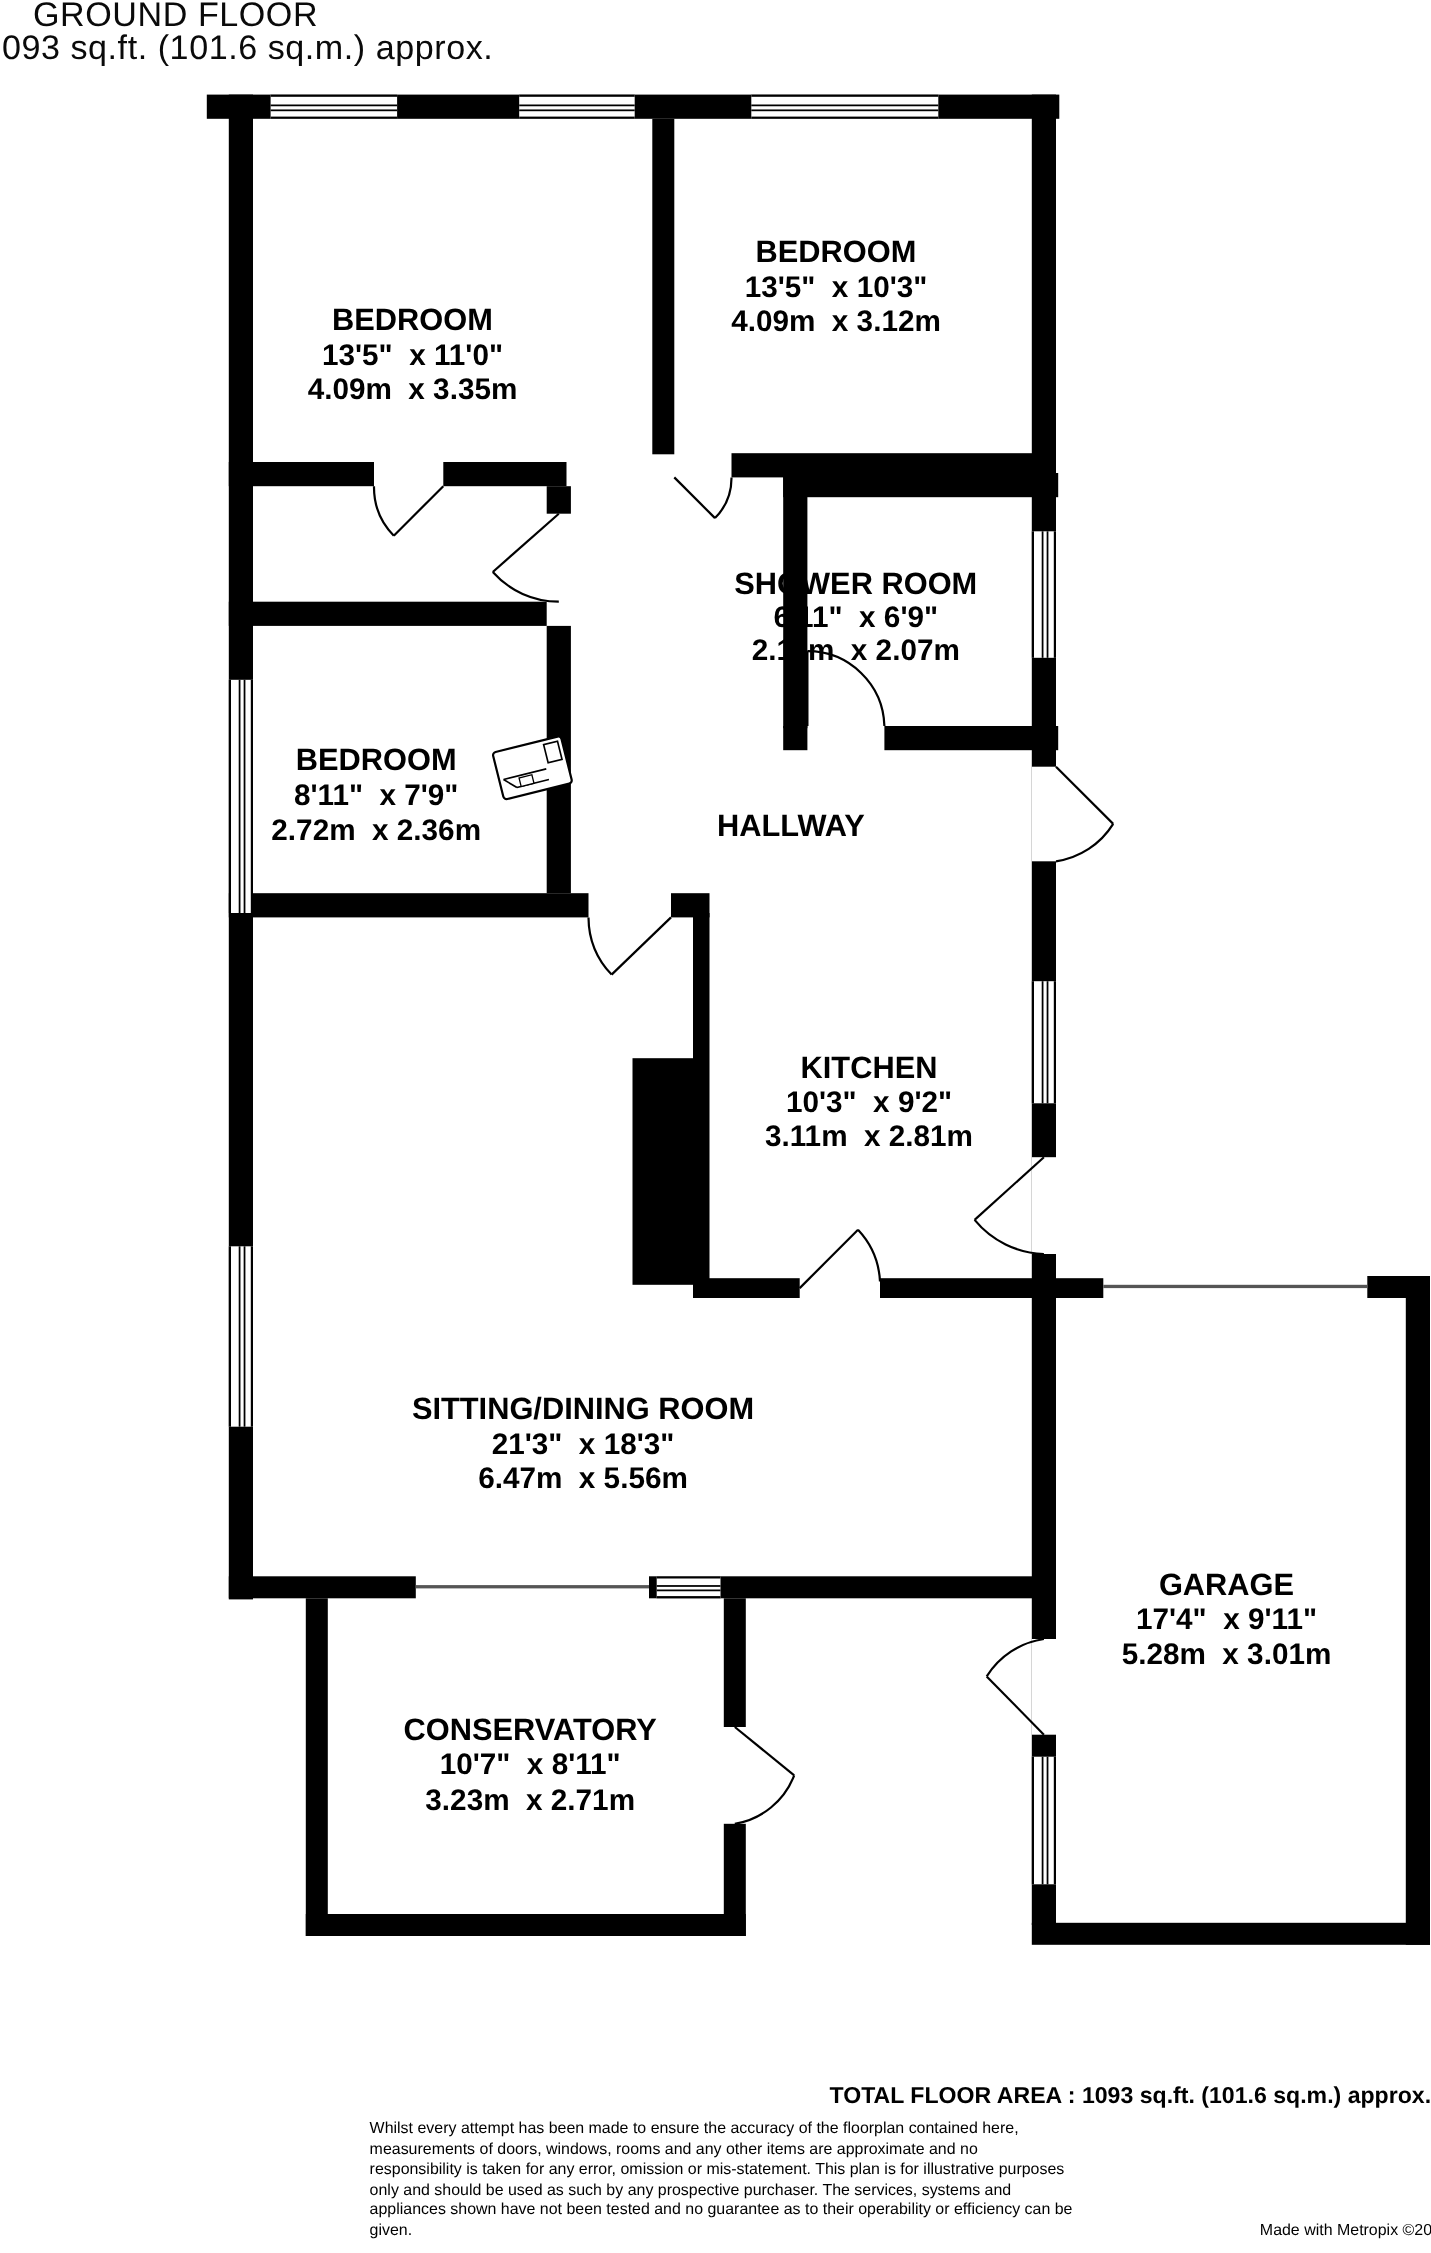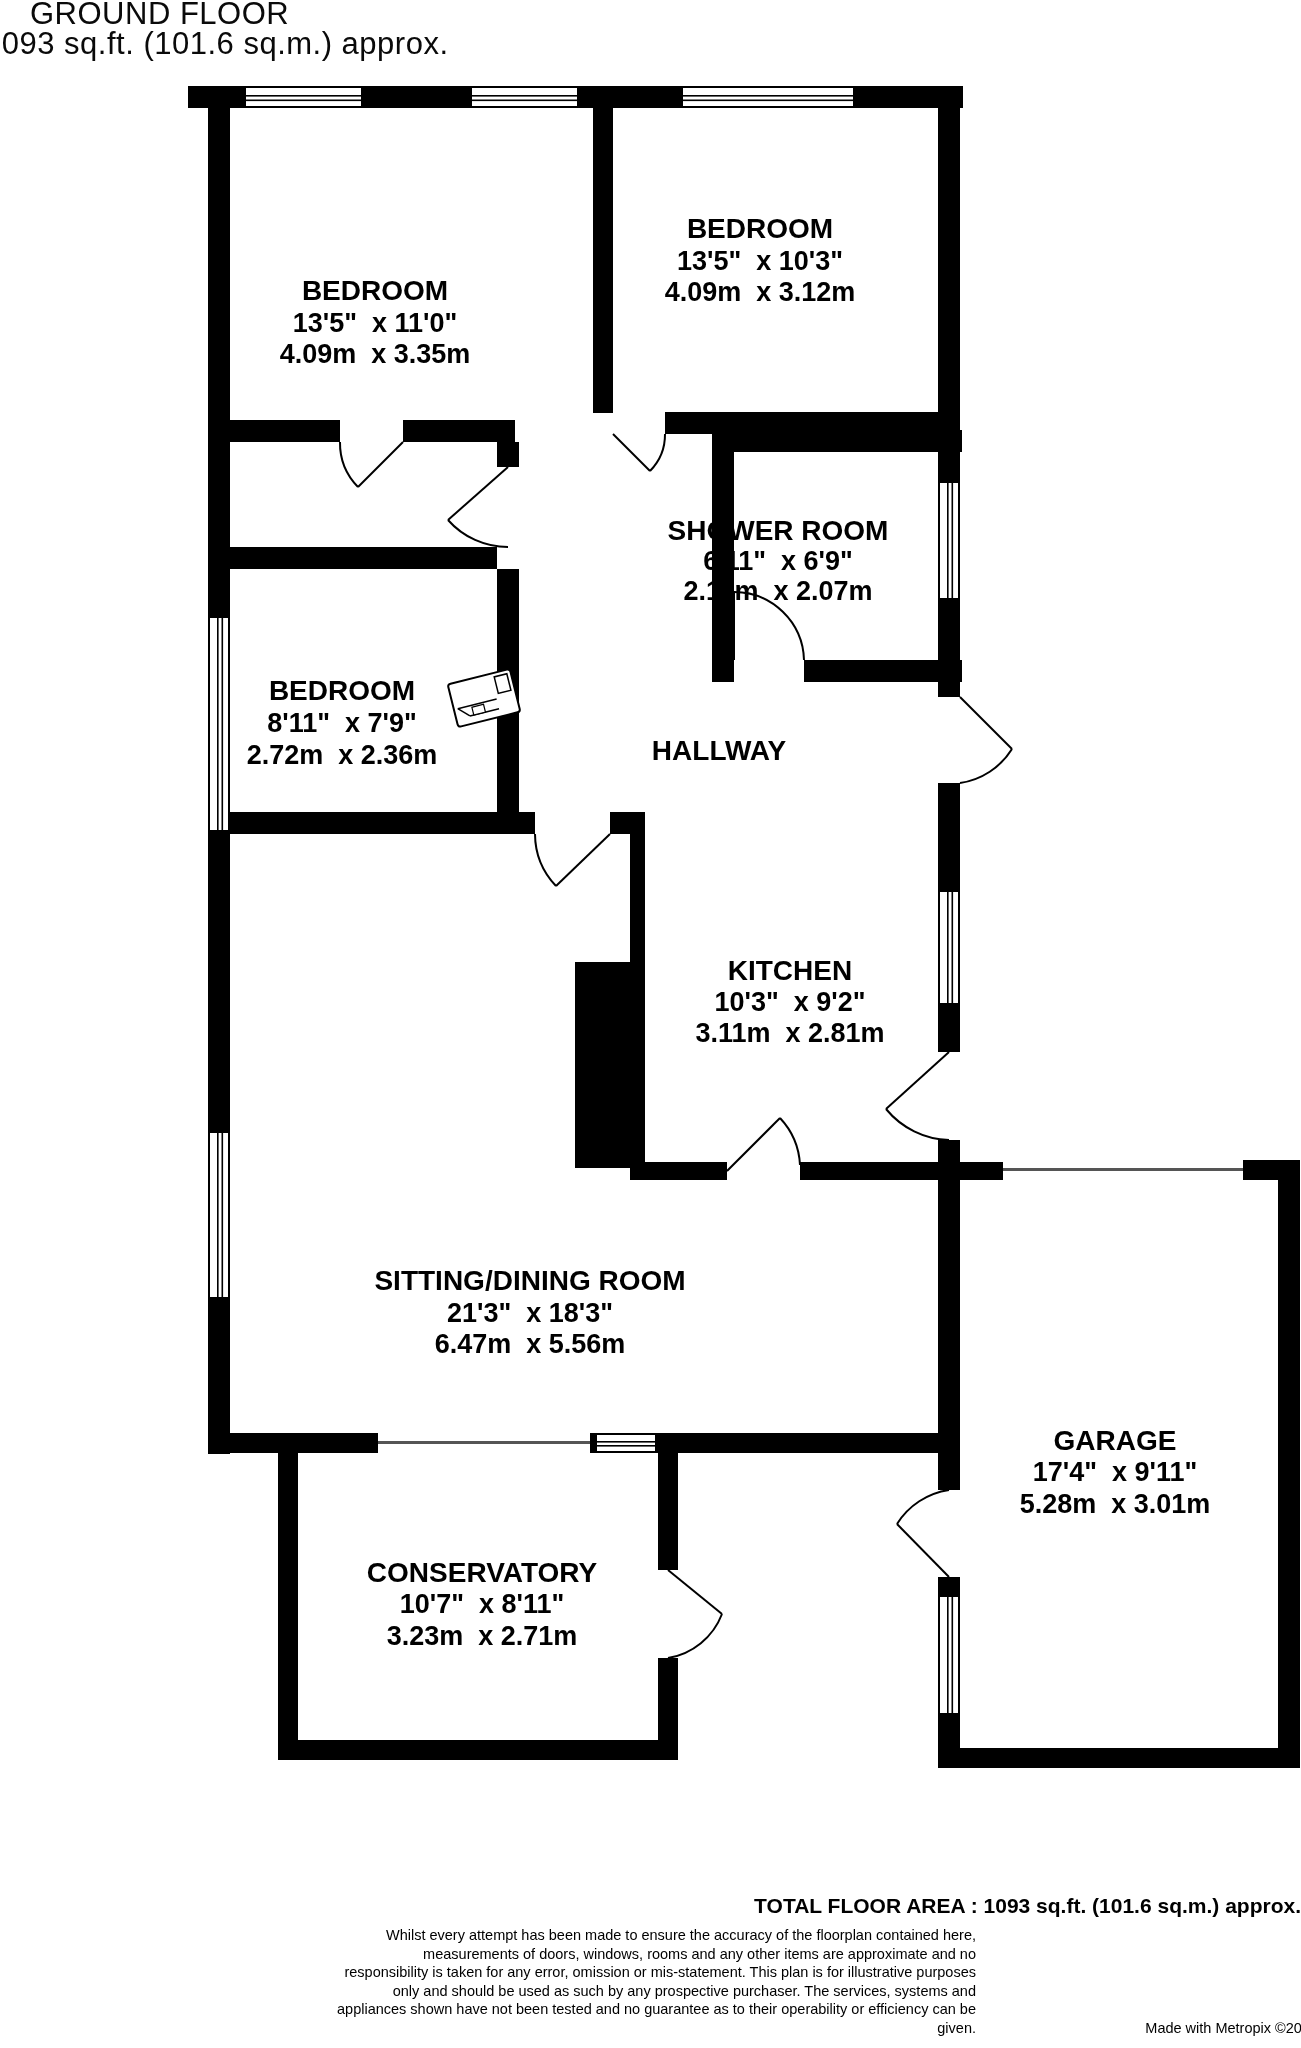--- a/index.html
+++ b/index.html
@@ -6,21 +6,21 @@
   body{font-family:"Liberation Sans", sans-serif;color:#000;position:relative;}
   .title-line{position:absolute;white-space:pre;font-size:31px;color:#0a0a0a;letter-spacing:0.5px;}
   #floor-title{left:30px;top:-4px;}
   #floor-area-sub{left:-16px;top:26px;}
   svg text{font-family:"Liberation Sans", sans-serif;font-weight:bold;fill:#000;white-space:pre;}
   .room-name{font-size:28px;}
   .room-dim{font-size:27px;}
   .hall-name{font-size:28px;}
   .footer{position:absolute;left:0;width:1301px;text-align:right;}
   #total-area{top:1894px;font-size:21px;font-weight:bold;}
-  #disclaimer{top:1926px;left:336px;width:640px;font-size:14.5px;line-height:18.5px;text-align:right;position:absolute;}
+  #disclaimer{top:1926px;left:336px;width:640px;font-size:14.5px;line-height:18.5px;text-align:left;position:absolute;}
   #made-with{top:2020px;font-size:14.5px;padding-left:17px;}
 </style>
 </head>
 <body>
 
 
 
 <div id="floor-title" class="title-line">GROUND FLOOR</div>
 <div id="floor-area-sub" class="title-line">1093 sq.ft. (101.6 sq.m.) approx.</div>
 

